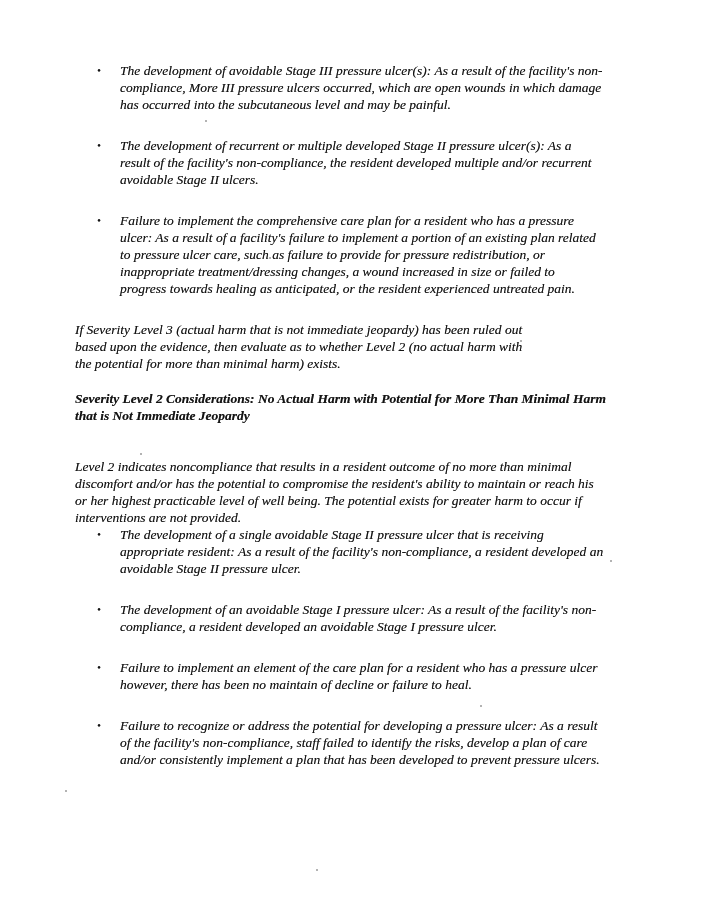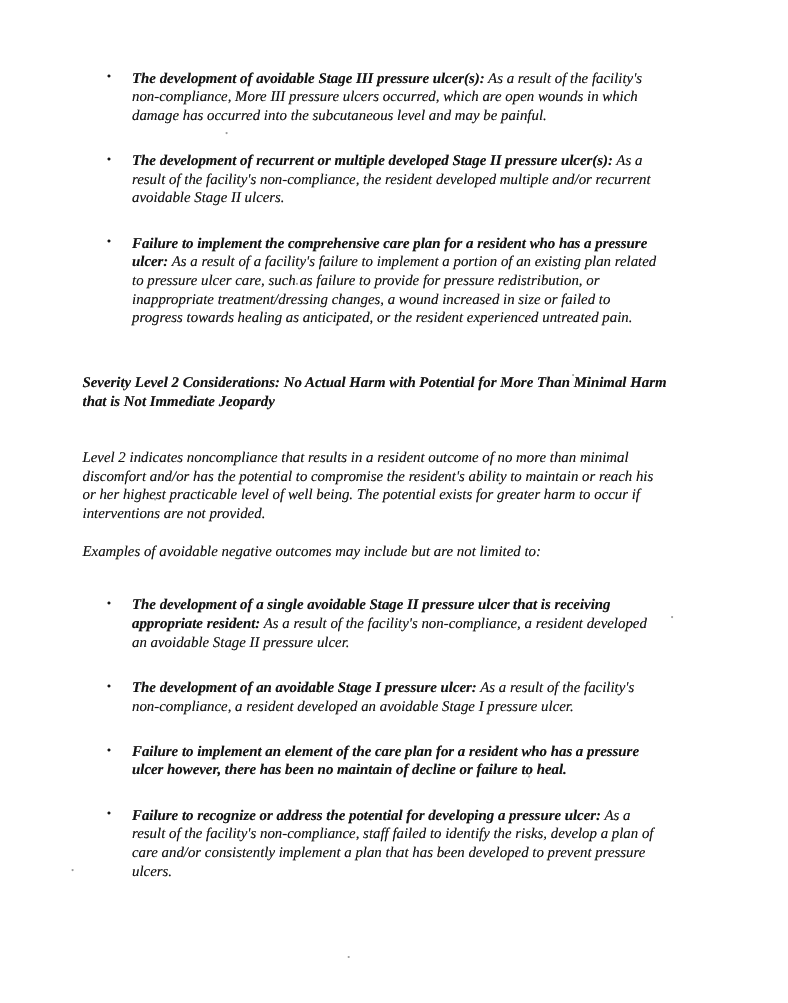--- a/index.html
+++ b/index.html
@@ -38,21 +38,21 @@
     flex: none;
     width: 45px;
     padding-left: 22px;
     box-sizing: border-box;
     font-size: 11px;
   }
   .bullet-text {
     width: 484px;
   }
   .lead {
-    font-weight: 700;
+    font-weight: 400;
   }
   .note-row {
     display: flex;
     margin: 16px 0 0 0;
   }
   .note-label {
     flex: none;
     width: 65px;
     font-weight: 700;
   }
@@ -97,27 +97,27 @@
         <span class="bullet-marker">•</span>
         <span class="bullet-text"><span class="lead">The development of recurrent or multiple developed Stage II pressure ulcer(s):</span><span> As a result of the facility's non-compliance, the resident developed multiple and/or recurrent avoidable Stage II ulcers.</span></span>
       </li>
       <li>
         <span class="bullet-marker">•</span>
         <span class="bullet-text"><span class="lead">Failure to implement the comprehensive care plan for a resident who has a pressure ulcer:</span><span> As a result of a facility's failure to implement a portion of an existing plan related to pressure ulcer care, such as failure to provide for pressure redistribution, or inappropriate treatment/dressing changes, a wound increased in size or failed to progress towards healing as anticipated, or the resident experienced untreated pain.</span></span>
       </li>
     </ul>
 
     <div class="note-row">
+      <span class="note-body">If Severity Level 3 (actual harm that is not immediate jeopardy) has been ruled out based upon the evidence, then evaluate as to whether Level 2 (no actual harm with the potential for more than minimal harm) exists.</span>
     </div>
 
     <h2 class="l2-heading">Severity Level 2 Considerations: No Actual Harm with Potential for More Than Minimal Harm that is Not Immediate Jeopardy</h2>
 
     <p class="body-para">Level 2 indicates noncompliance that results in a resident outcome of no more than minimal discomfort and/or has the potential to compromise the resident's ability to maintain or reach his or her highest practicable level of well being.  The potential exists for greater harm to occur if interventions are not provided.</p>
 
-    <p class="examples-intro">Examples of avoidable negative outcomes may include but are not limited to:</p>
 
     <ul class="bullets">
       <li>
         <span class="bullet-marker">•</span>
         <span class="bullet-text"><span class="lead">The development of a single avoidable Stage II pressure ulcer that is receiving appropriate resident:</span><span>  As a result of the facility's non-compliance, a resident developed an avoidable Stage II pressure ulcer.</span></span>
       </li>
       <li>
         <span class="bullet-marker">•</span>
         <span class="bullet-text"><span class="lead">The development of an avoidable Stage I pressure ulcer:</span><span>  As a result of the facility's non-compliance, a resident developed an avoidable Stage I pressure ulcer.</span></span>
       </li>

